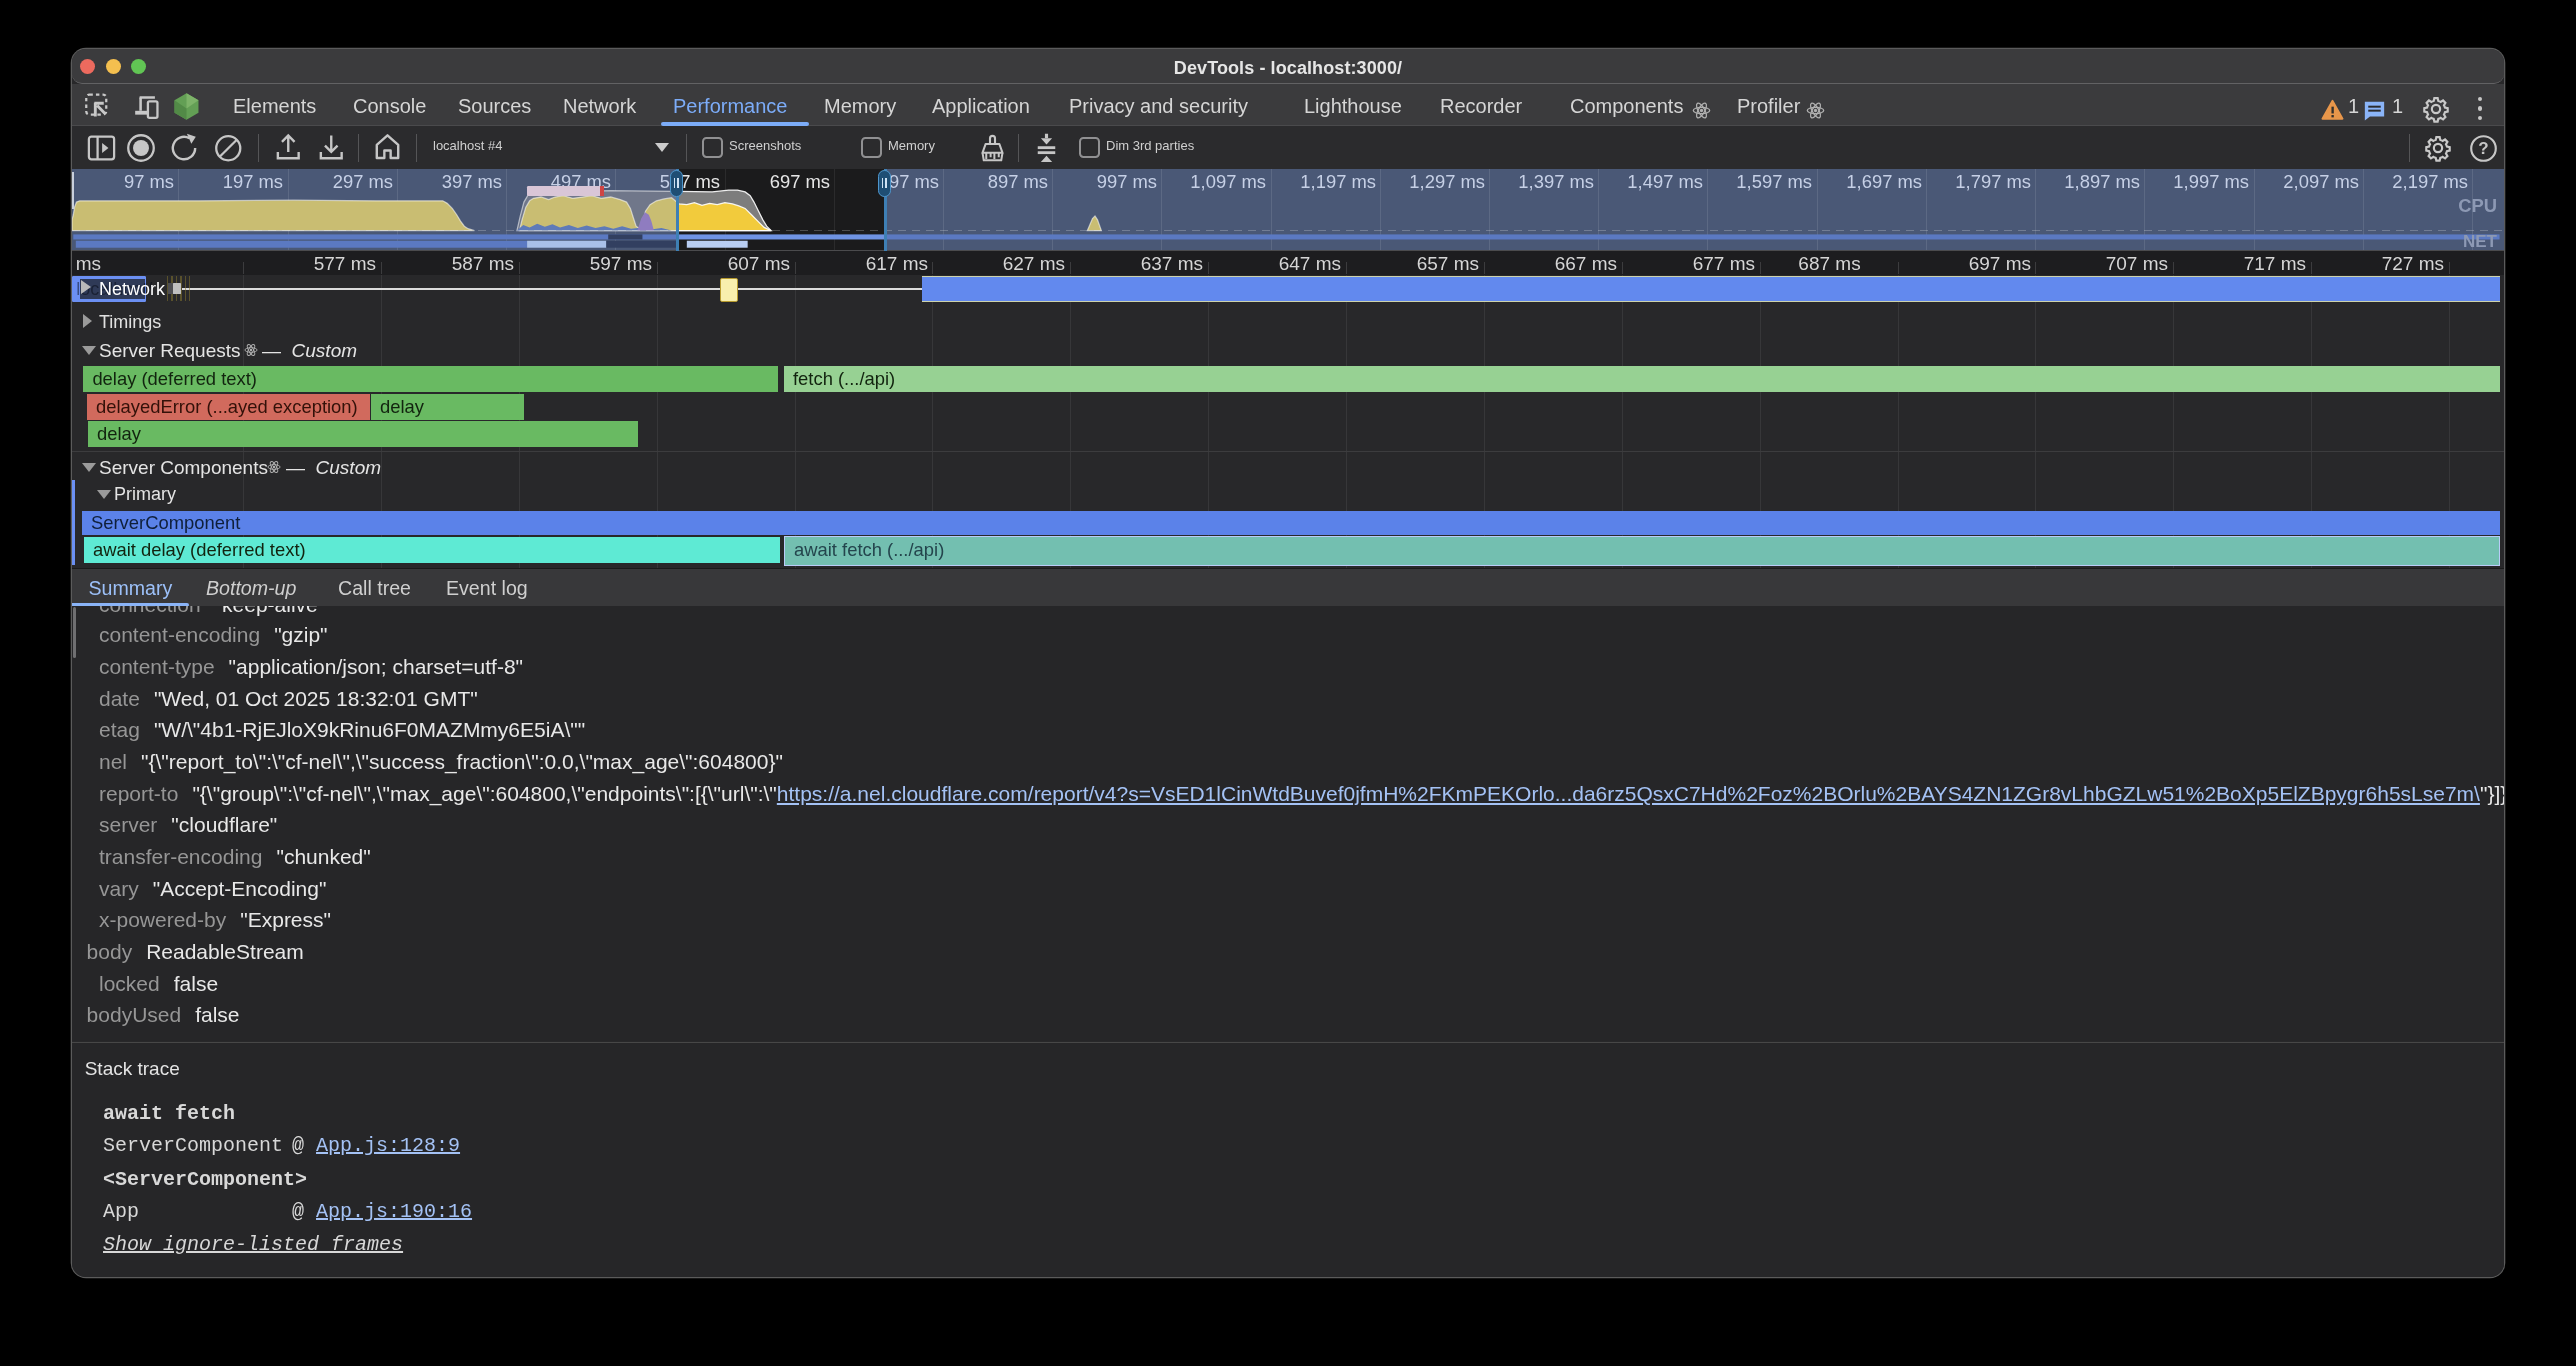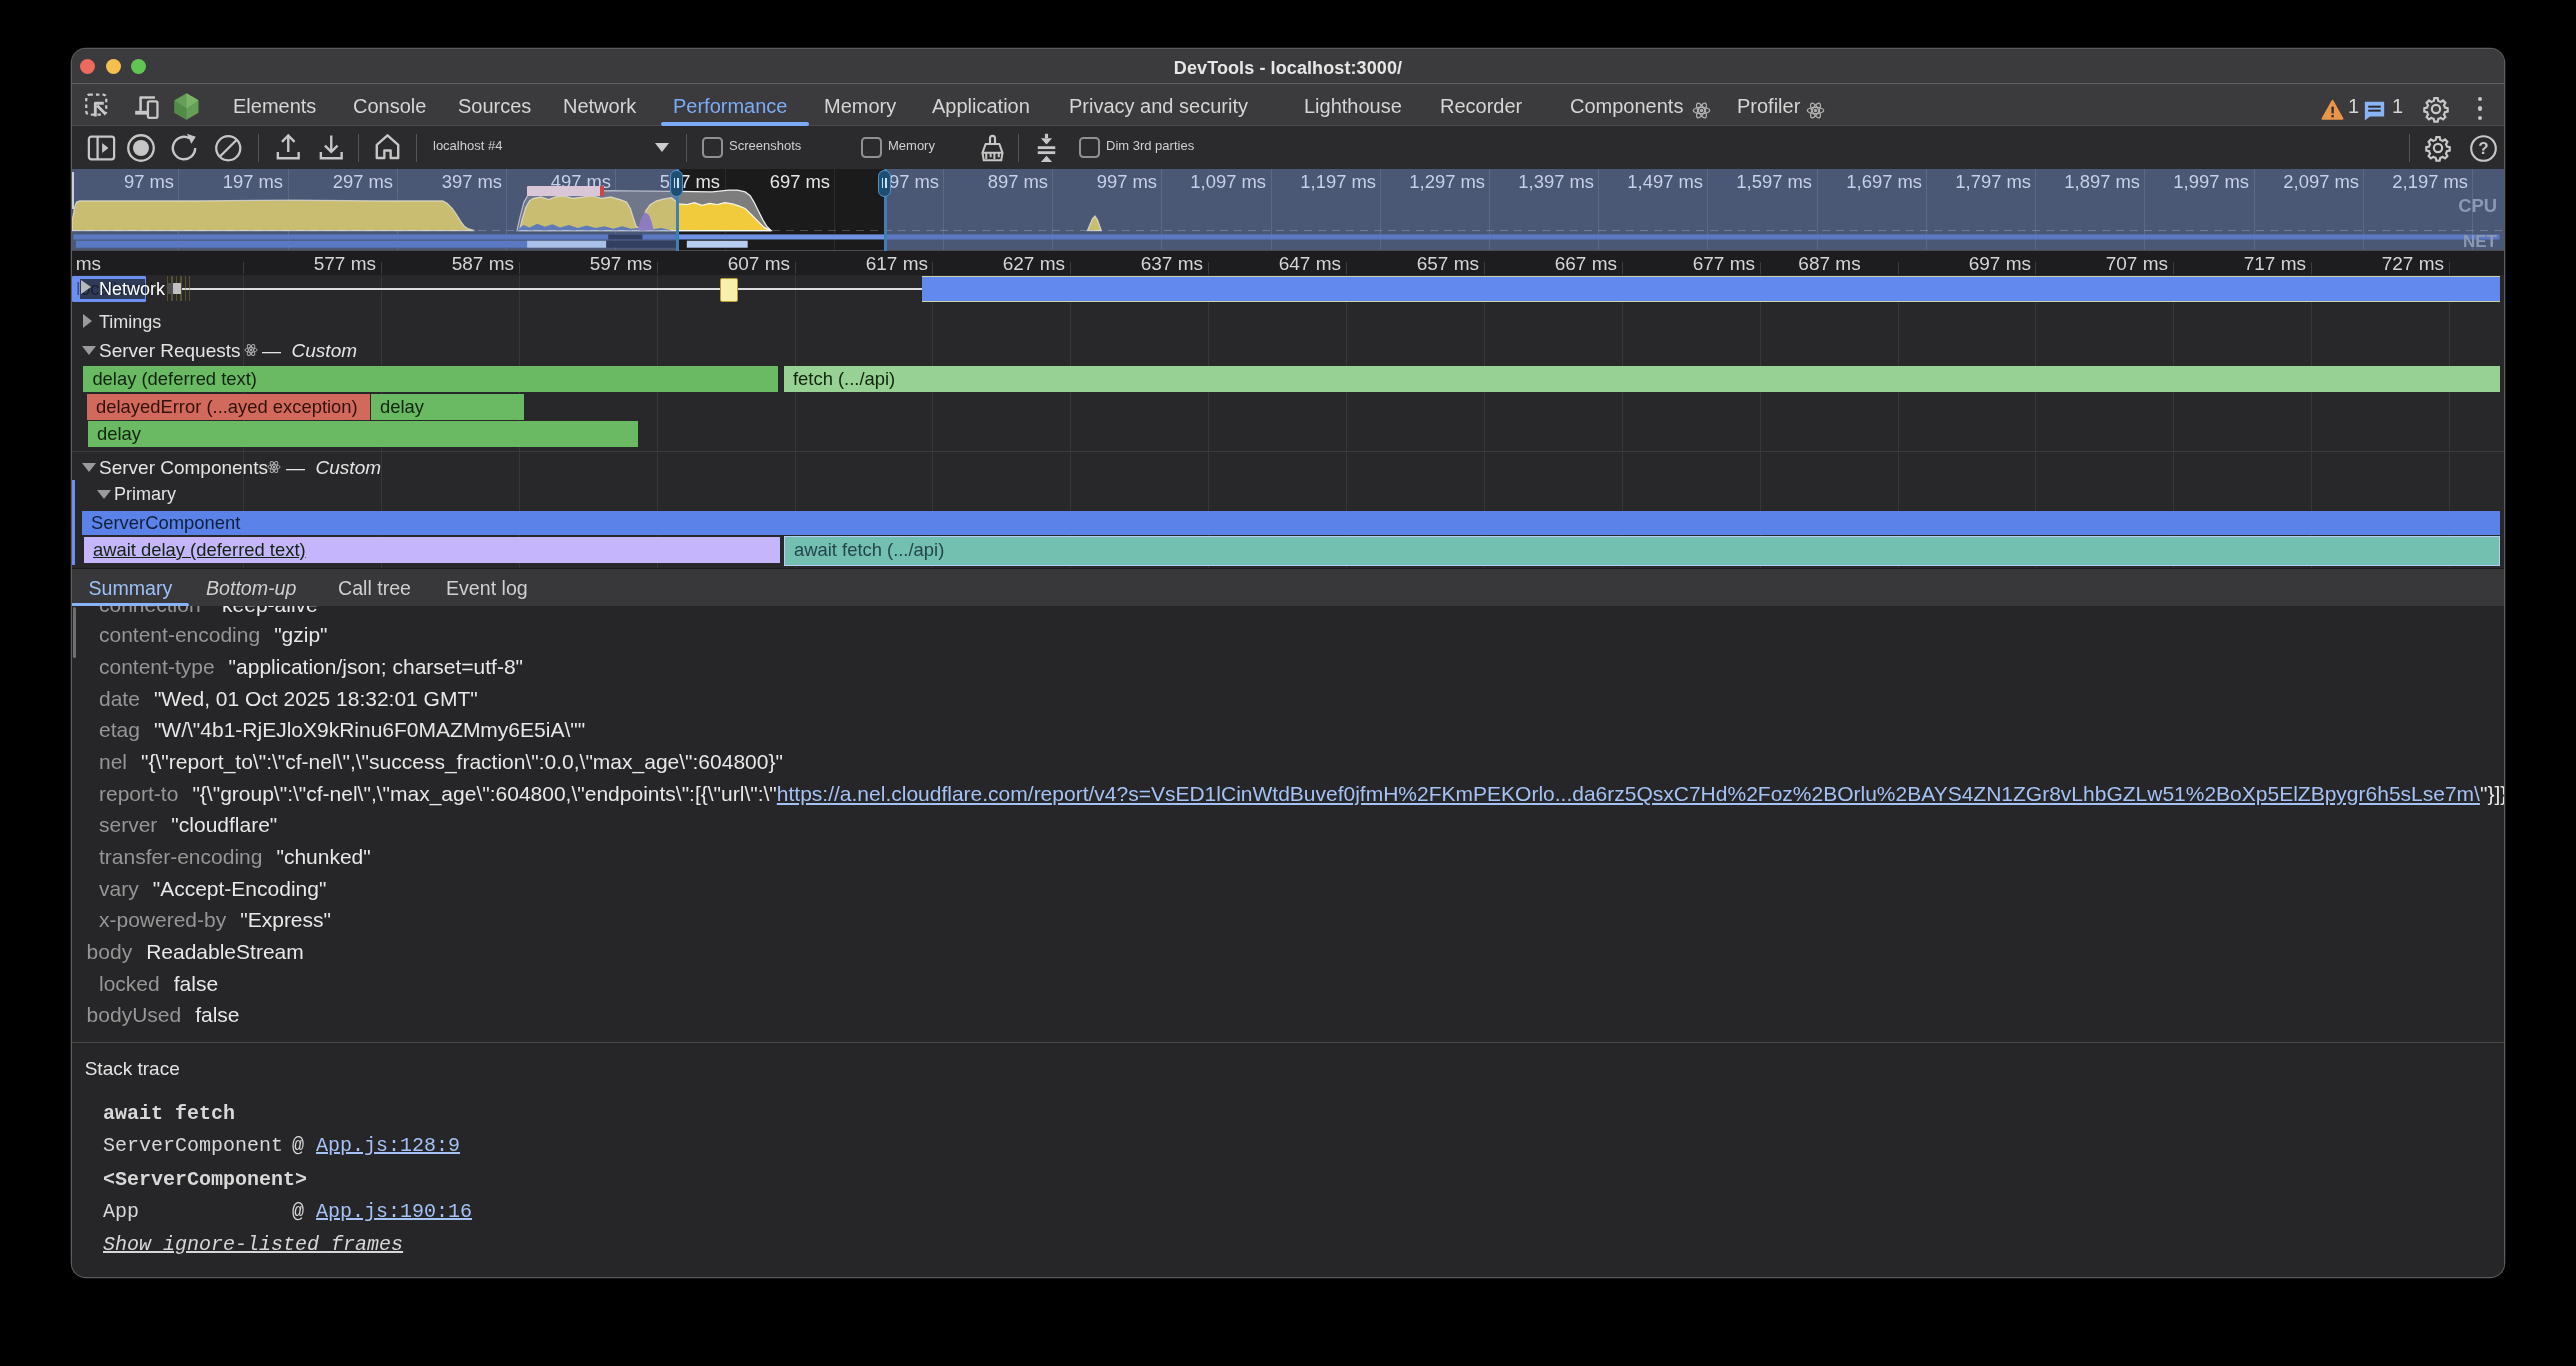--- a/index.html
+++ b/index.html
@@ -2,21 +2,21 @@
 <html style="font-size:10px"><head>
 <meta charset="utf-8">
 <style>
 html,body{margin:0;padding:0;background:#000;}
 #page{position:relative;width:2576px;height:1367px;background:#000;overflow:hidden;
   font-family:"Liberation Sans",sans-serif;-webkit-font-smoothing:antialiased;}
 .abs{position:absolute;}
 #win{left:72px;top:49px;width:2432px;height:1228px;background:#28282a;border-radius:14px;
   box-shadow:0 0 0 1.3px #5b5b5b;overflow:hidden;}
 .tl{border-radius:50%;width:15px;height:15px;top:9.5px;}
-#titlebar{left:0;top:0;width:100%;height:34px;background:#3b3b3d;border-bottom:1.3px solid #626264;}
+#titlebar{left:0;top:0;width:100%;height:34px;background:#3b3b3d;border-bottom:1.3px solid #626264;border-radius:10px;}
 #title{width:100%;text-align:center;top:9px;font-size:18px;font-weight:bold;color:#e6e6e6;letter-spacing:0.1px;}
 #tabbar{left:0;top:35px;width:100%;height:41px;background:#3b3b3d;border-bottom:1.3px solid #4a4a4c;}
 .tab{top:10.8px;font-size:20px;color:#d5d5d5;white-space:nowrap;}
 #toolbar{left:0;top:77px;width:100%;height:43px;background:#2b2b2d;}
 .tbtxt{top:12px;font-size:13px;color:#d0d0d0;white-space:nowrap;}
 .vsep{width:1.3px;background:#555557;}
 .cb{width:16.5px;height:16.5px;border:2.2px solid #909092;border-radius:4.4px;top:11.4px;}
 #overview{left:0;top:120px;width:100%;height:82px;background:#1c1c1d;overflow:hidden;}
 #ruler{left:0;top:202px;width:100%;height:23.5px;background:#1d1d1f;overflow:hidden;}
 .rlab{top:1.9px;font-size:19px;color:#d6d6d6;width:127px;text-align:right;white-space:nowrap;}
@@ -413,21 +413,21 @@
         <ellipse cx="15" cy="15" rx="13" ry="5"></ellipse>
         <ellipse cx="15" cy="15" rx="13" ry="5" transform="rotate(60 15 15)"></ellipse>
         <ellipse cx="15" cy="15" rx="13" ry="5" transform="rotate(120 15 15)"></ellipse>
       </g>
           <circle cx="15" cy="15" r="2.6" fill="#b0b0b0"></circle>
     </svg>
     <div class="abs hdr" style="left:214px;top:182px;">—&nbsp; <i>Custom</i></div>
     <div class="abs" style="left:25px;top:215px;width:0;height:0;border-left:7px solid transparent;border-right:7px solid transparent;border-top:9.5px solid #9a9a9a;"></div>
     <div class="abs hdr" style="left:42px;top:209px;font-size:18px;">Primary</div>
     <div class="abs bar" style="left:10px;top:236px;width:2418px;height:24px;background:#5b82e9;color:#0f1f3a;"><span style="line-height:24px;">ServerComponent</span></div>
-    <div class="abs bar" style="left:12px;top:262px;width:696px;background:#c4b5fd;color:#12240f;text-decoration:underline;"><span>await delay (deferred text)</span></div>
+    <div class="abs bar" style="left:12px;top:262px;width:696px;background:#5eead4;color:#12240f;"><span>await delay (deferred text)</span></div>
     <div class="abs bar" style="left:712px;top:261px;width:1716px;height:30px;background:#73bfb0;border:1.9px solid #b9ccf8;box-sizing:border-box;color:#24454d;"><span style="line-height:26px;">await fetch (.../api)</span></div>
     <div class="abs" style="left:0;top:205px;width:3.2px;height:85px;background:#6b8ff2;"></div>
   </div>
   <div id="btabs" class="abs">
     <div class="abs btab" style="left:16.5px;color:#9cc0f8;">Summary</div>
     <div class="abs btab" style="left:134px;font-style:italic;">Bottom-up</div>
     <div class="abs btab" style="left:266px;">Call tree</div>
     <div class="abs btab" style="left:374px;">Event log</div>
     <div class="abs" style="left:0px;top:34px;width:117px;height:3.8px;background:#8ab4f8;border-radius:0 2.5px 2.5px 0;"></div>
   </div>

